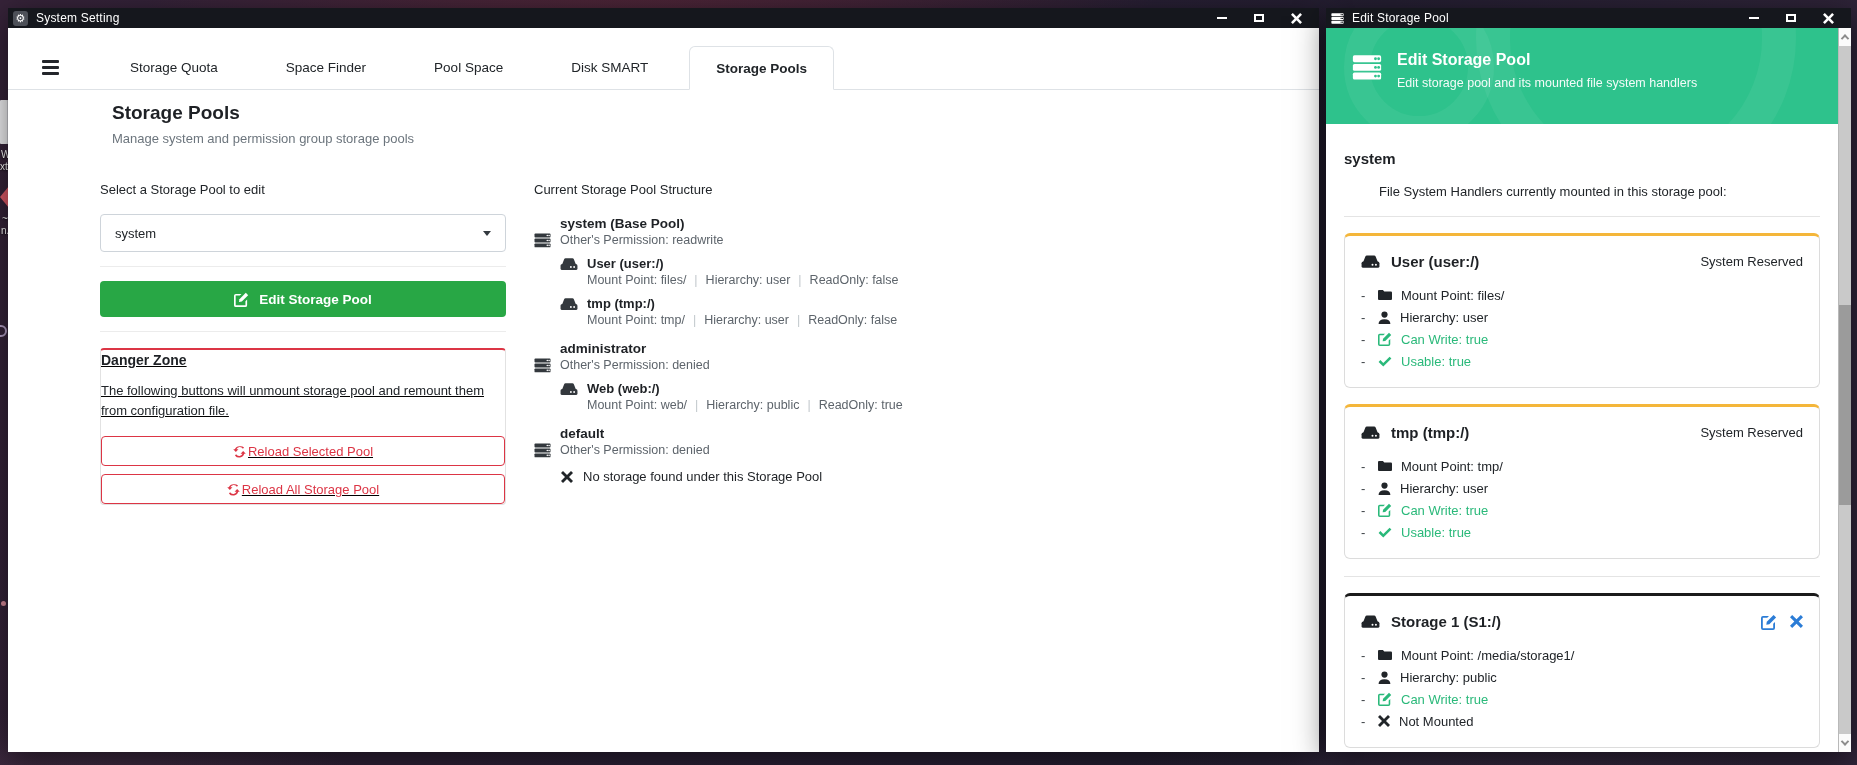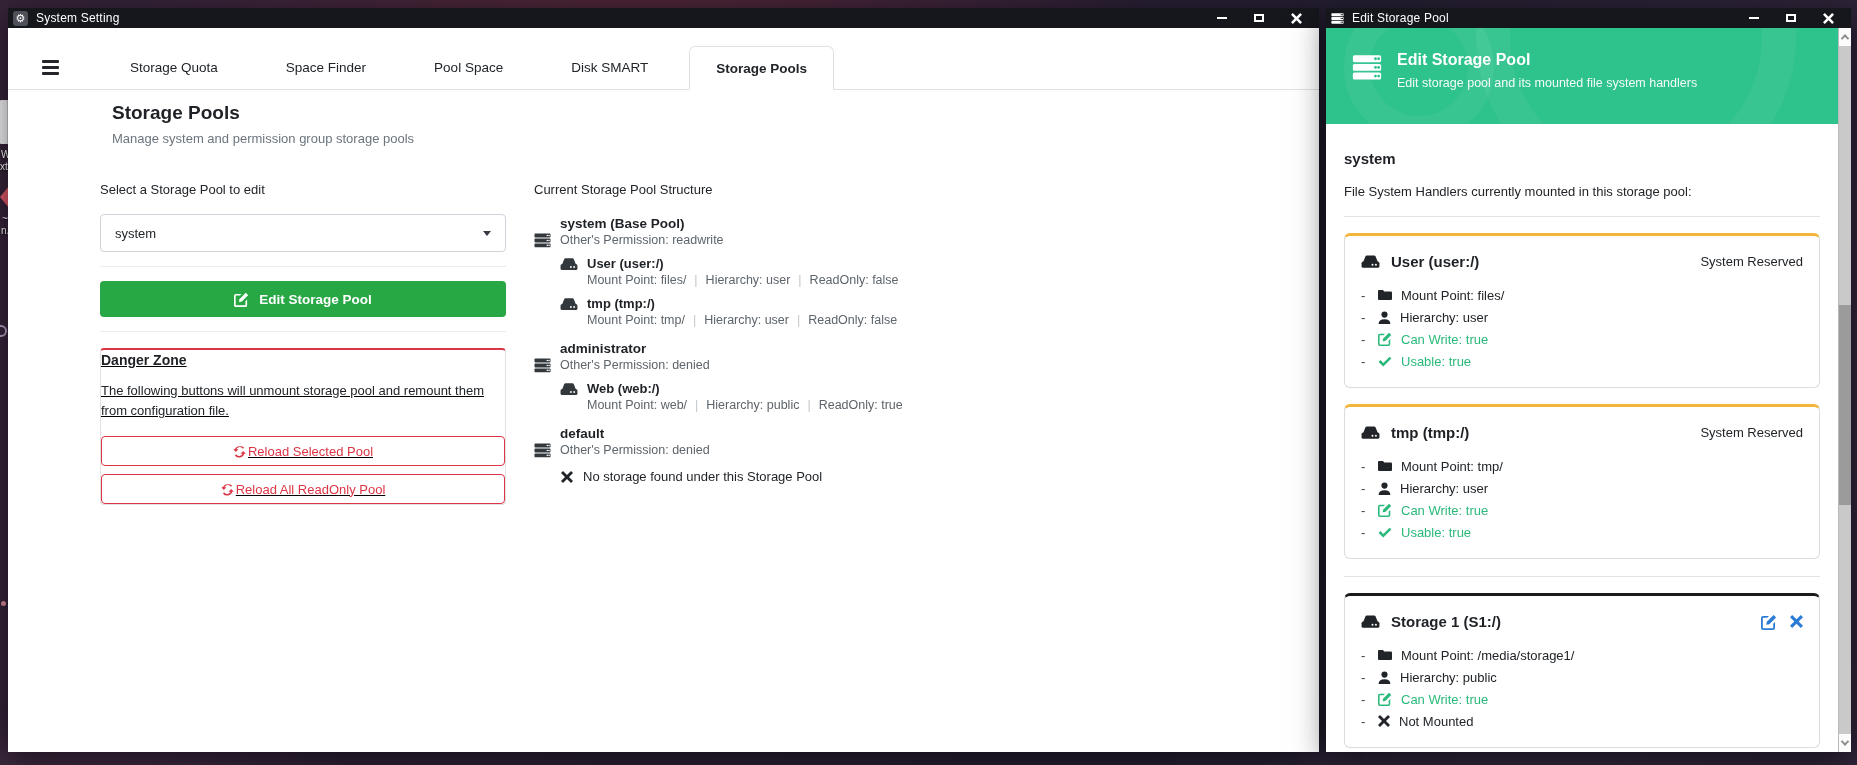--- a/index.html
+++ b/index.html
@@ -101,21 +101,21 @@
   .ring.r1 { left:18px; top:-36px; width:150px; height:150px; }
   .ring.r2 { left:150px; top:-150px; width:320px; height:320px; border-width:34px; }
   .gh-content { position:absolute; left:26px; top:23px; display:flex; gap:15px; }
   .gh-icon { color:#fff; --dot:#2ec28c; margin-top:3px; }
   .gh-title { font-size:16px; font-weight:700; }
   .gh-sub { font-size:12.5px; margin-top:7px; opacity:.95; }
 
   .edit-body { position:absolute; left:0; top:116px; width:512px; bottom:0; background:#fff;
                padding:26px 18px 0 18px; overflow:hidden; }
   .epool-name { font-size:15px; font-weight:700; color:#1e2125; }
-  .edit-desc { font-size:13px; color:#212529; margin-top:17px; }
+  .edit-desc { font-size:13px; color:#212529; margin-top:17px;margin-left:35px; }
   .edit-sep { border:none; border-top:1px solid #e4e4e4; margin:17px 0 16px; }
   .card { border:1px solid #dcdcdc; border-top:3px solid var(--accent,#f4b63a); border-radius:6px;
           background:#fff; padding:13px 16px 15px; margin-bottom:16px; }
   .card.gold { --accent:#f4b63a; }
   .card.dark { --accent:#1b1b1b; min-height:150px; }
   .card-head { display:flex; align-items:center; gap:11px; margin:4px 0 14px; }
   .card-head .ic { color:#212529; --dot:#fff; }
   .card-name { font-size:15px; font-weight:700; color:#1e2125; }
   .card-badge { margin-left:auto; font-size:13px; color:#212529; }
   .card-actions { margin-left:auto; display:flex; align-items:center; gap:13px; }
@@ -251,21 +251,21 @@
         <button class="btn-outline-red">
           <svg class="ic" width="13" height="13">
               <use href="#i-refresh"></use>
             </svg>
           <span>Reload Selected Pool</span>
         </button>
         <button class="btn-outline-red">
           <svg class="ic" width="13" height="13">
               <use href="#i-refresh"></use>
             </svg>
-          <span>Reload All ReadOnly Pool</span>
+          <span>Reload All Storage Pool</span>
         </button>
       </div>
     </div>
 
     <div class="col-right">
       <div class="struct-label">Current Storage Pool Structure</div>
 
       <div class="pool">
         <div class="pool-head">
           <svg class="ic" width="17" height="15">

